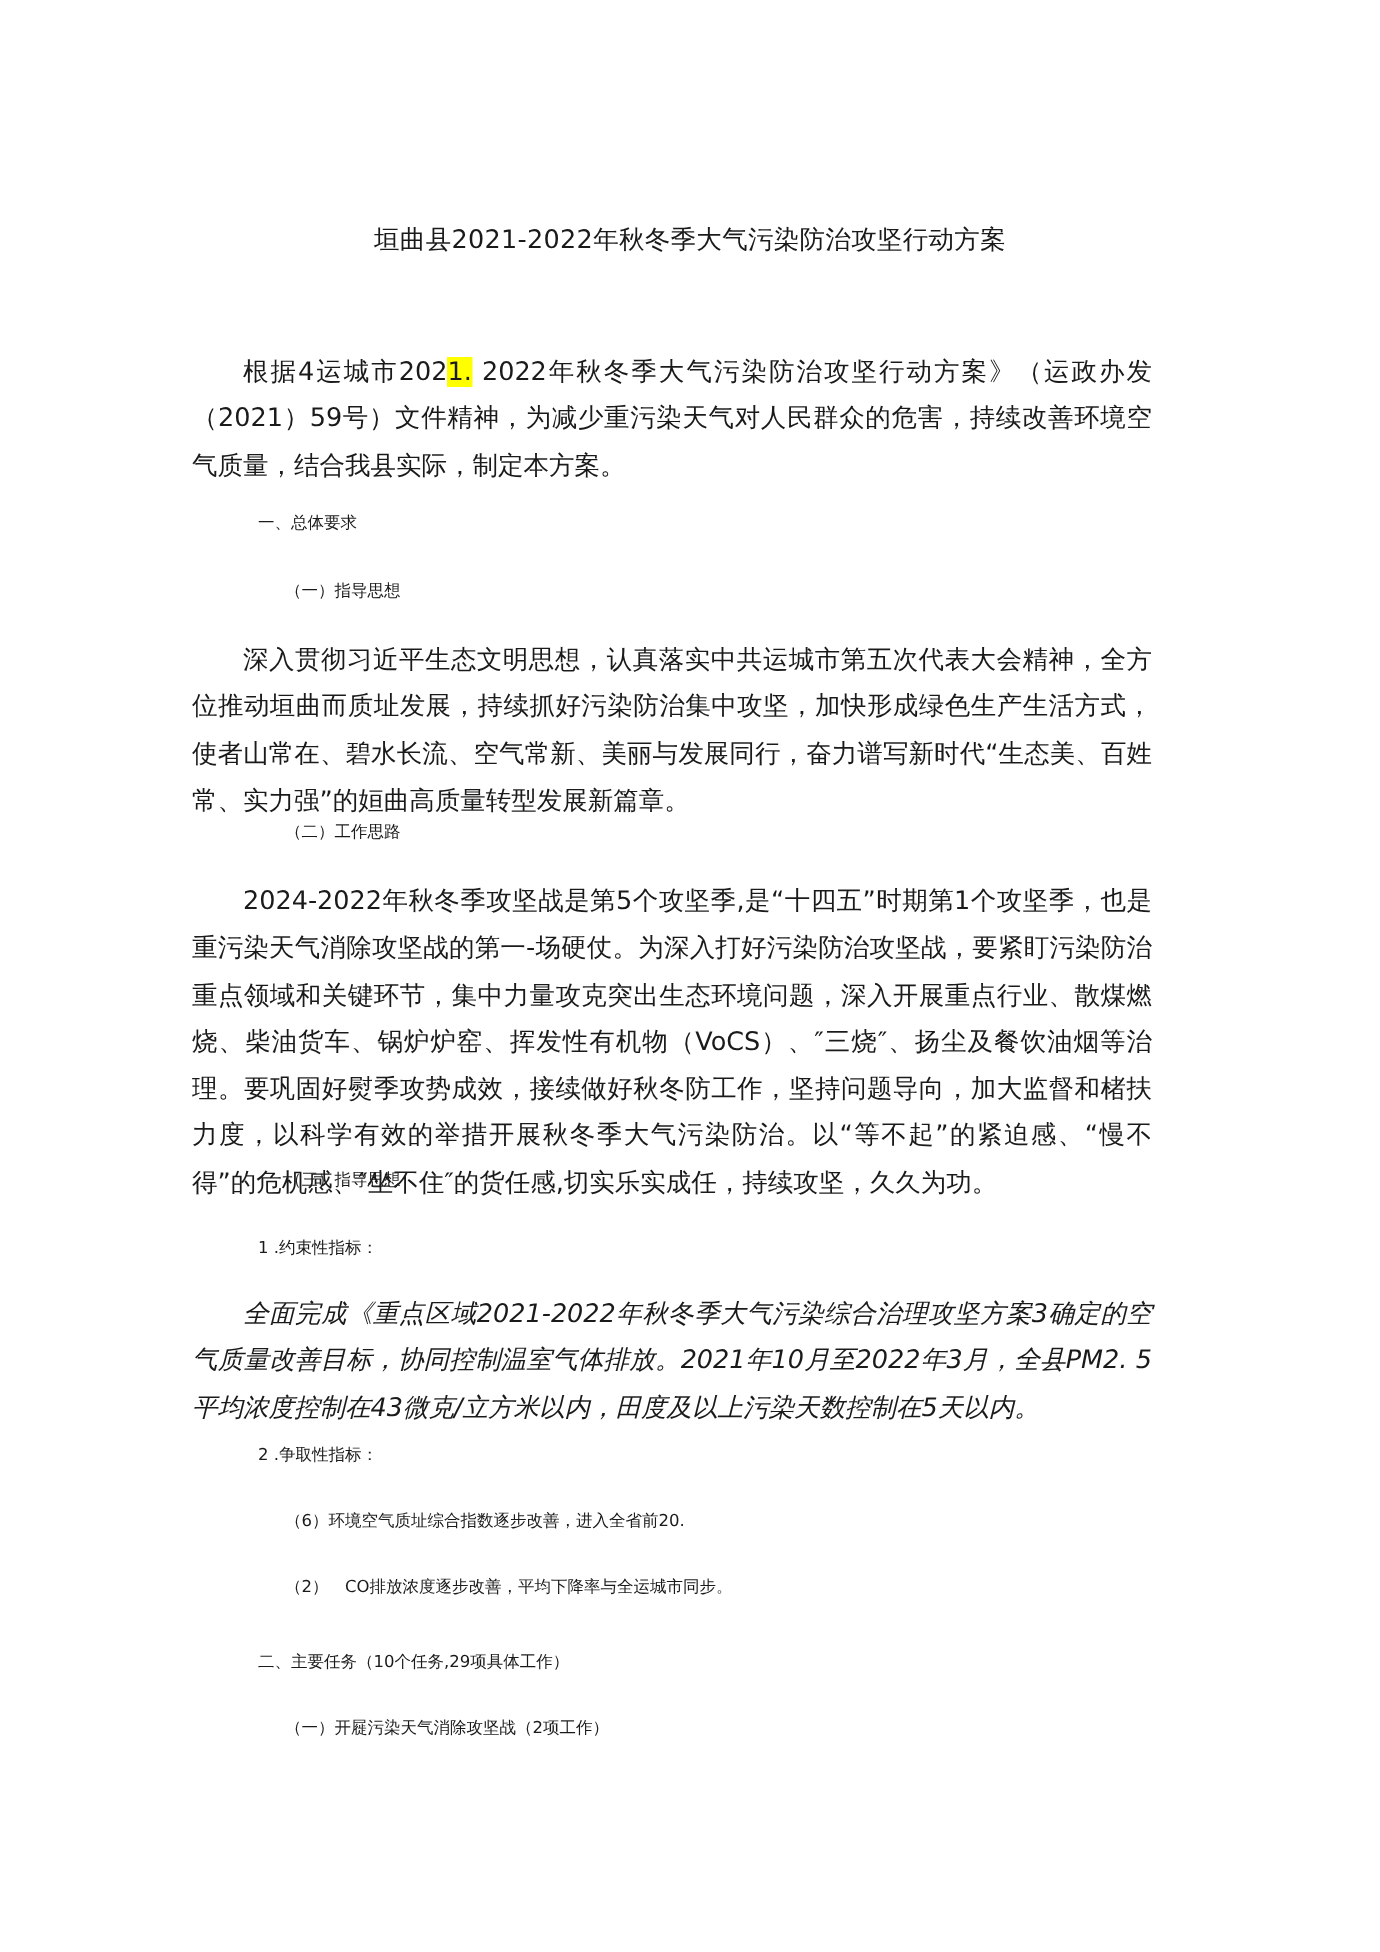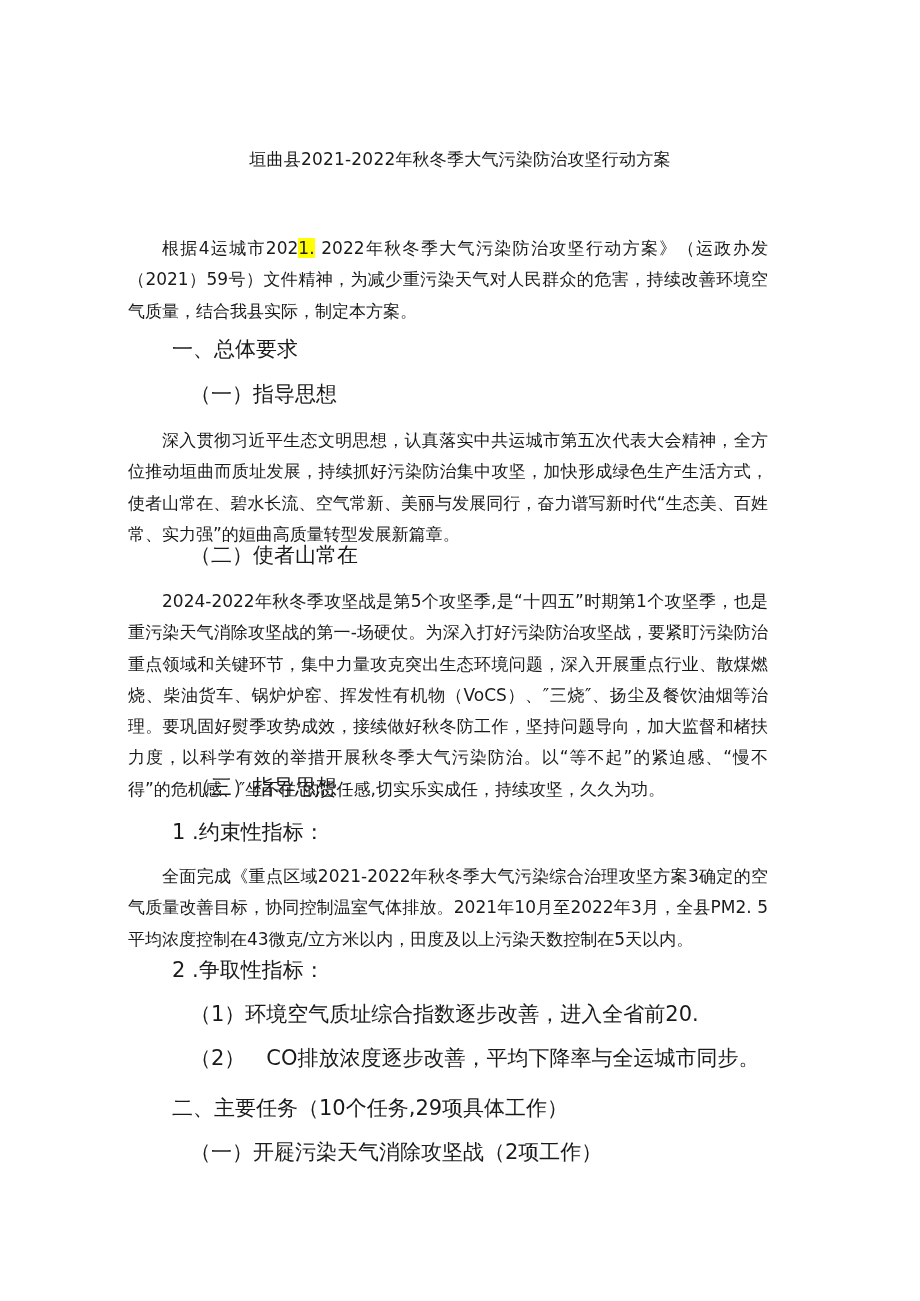--- a/index.html
+++ b/index.html
@@ -26,21 +26,21 @@
       position: absolute;
       top: 148px;
       left: 0;
       width: 920px;
       text-align: center;
       font-size: 17px;
       letter-spacing: 0.2px;
     }
     .line {
       position: absolute;
-      font-size: 21px;
+      font-size: 11px;
       white-space: nowrap;
       line-height: 24px;
     }
     .para {
       position: absolute;
       left: 128px;
       width: 640px;
       font-size: 17px;
       line-height: 31.3px;
       text-indent: 34px;
@@ -61,33 +61,33 @@
   <div class="title">垣曲县2021-2022年秋冬季大气污染防治攻坚行动方案</div>
 
   <div class="para" style="top:233px;"><span>根据4运城市202</span><span class="hl">1.</span><span> 2022年秋冬季大气污染防治攻坚行动方案》（运政办发（2021）59号）文件精神，为减少重污染天气对人民群众的危害，持续改善环境空气质量，结合我县实际，制定本方案。</span></div>
 
   <div class="line h1" style="top:337px;">一、总体要求</div>
 
   <div class="line h2" style="top:382px;">（一）指导思想</div>
 
   <div class="para" style="top:425px;">深入贯彻习近平生态文明思想，认真落实中共运城市第五次代表大会精神，全方位推动垣曲而质址发展，持续抓好污染防治集中攻坚，加快形成绿色生产生活方式，使者山常在、碧水长流、空气常新、美丽与发展同行，奋力谱写新时代“生态美、百姓常、实力强”的姮曲高质量转型发展新篇章。</div>
 
-  <div class="line h2" style="top:543px;">（二）使者山常在</div>
+  <div class="line h2" style="top:543px;">（二）工作思路</div>
 
   <div class="para" style="top:586px;">2024-2022年秋冬季攻坚战是第5个攻坚季,是“十四五”时期第1个攻坚季，也是重污染天气消除攻坚战的第一-场硬仗。为深入打好污染防治攻坚战，要紧盯污染防治重点领域和关键环节，集中力量攻克突出生态环境问题，深入开展重点行业、散煤燃烧、柴油货车、锅炉炉窑、挥发性有机物（VoCS）、″三烧″、扬尘及餐饮油烟等治理。要巩固好熨季攻势成效，接续做好秋冬防工作，坚持问题导向，加大监督和楮扶力度，以科学有效的举措开展秋冬季大气污染防治。以“等不起”的紧迫感、“慢不得”的危机感、″坐不住″的货任感,切实乐实成任，持续攻坚，久久为功。</div>
 
   <div class="line h2" style="top:775px;">（三）指导思想</div>
 
   <div class="line h3" style="top:820px;">1 .约束性指标：</div>
 
-  <div class="para" style="top:861px;">全面完成《重点区域2021-2022年秋冬季大气污染综合治理攻坚方案3确定的空气质量改善目标，协同控制温室气体排放。2021年10月至2022年3月，全县PM2. 5平均浓度控制在43微克/立方米以内，田度及以上污染天数控制在5天以内。</div>
+  <div class="para" style="top:861px;font-style:italic;">全面完成《重点区域2021-2022年秋冬季大气污染综合治理攻坚方案3确定的空气质量改善目标，协同控制温室气体排放。2021年10月至2022年3月，全县PM2. 5平均浓度控制在43微克/立方米以内，田度及以上污染天数控制在5天以内。</div>
 
   <div class="line h3" style="top:958px;">2 .争取性指标：</div>
 
-  <div class="line h2" style="top:1002px;">（1）环境空气质址综合指数逐步改善，进入全省前20.</div>
+  <div class="line h2" style="top:1002px;">（6）环境空气质址综合指数逐步改善，进入全省前20.</div>
 
   <div class="line h2" style="top:1046px;">（2）　CO排放浓度逐步改善，平均下降率与全运城市同步。</div>
 
   <div class="line h1" style="top:1096px;text-align:right;">二、主要任务（10个任务,29项具体工作）</div>
 
   <div class="line h2" style="top:1140px;">（一）开屣污染天气消除攻坚战（2项工作）</div>
 
 </div>
 
 </body></html>

